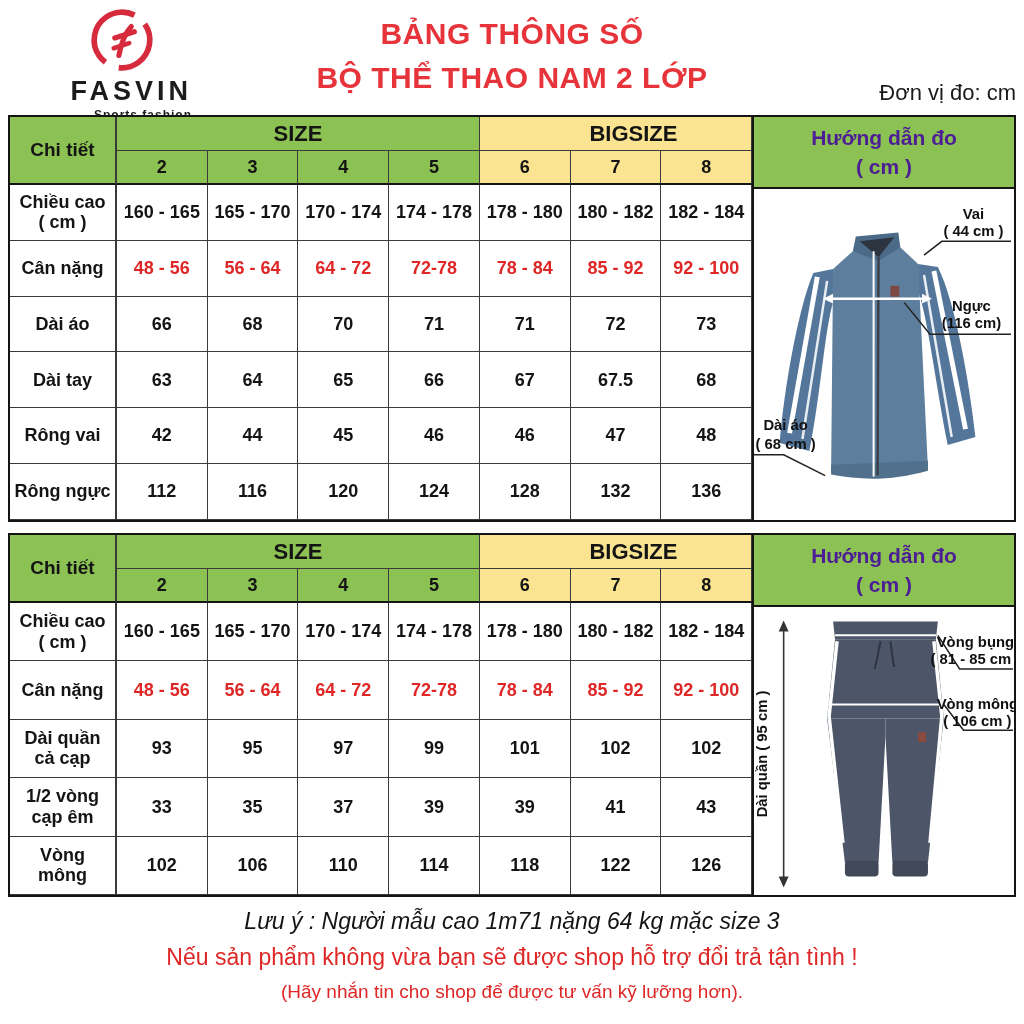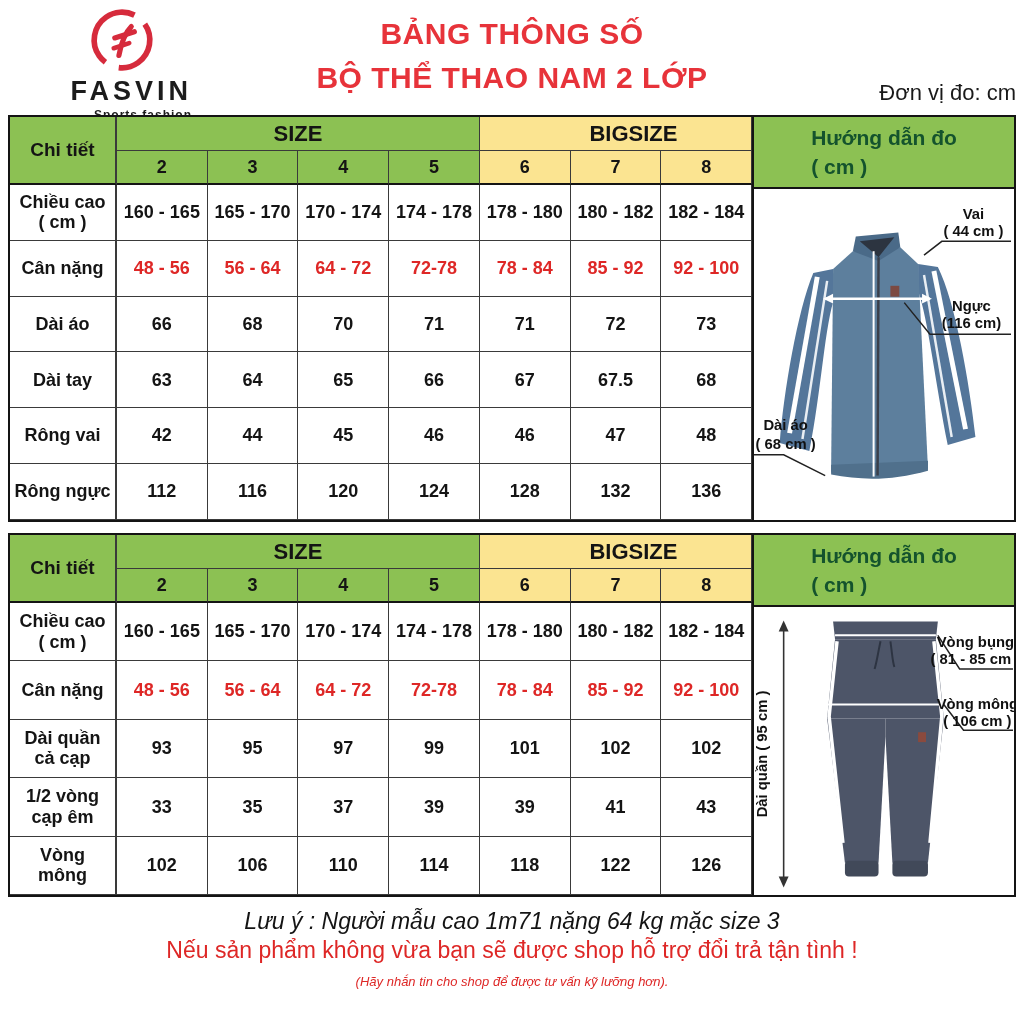--- a/index.html
+++ b/index.html
@@ -29,31 +29,31 @@
   .y{background:#fbe491;}
   .corner{grid-row:1/3;grid-column:1;font-size:19px;border-right-width:2px;border-bottom-width:2px;border-bottom-color:#141414;text-align:center;}
   .group{font-size:22px;}
   .group.size{grid-column:2/6;}
   .group.big{grid-column:6/9;padding-left:36px;}
   .hnum{grid-row:2;font-size:18px;border-bottom-width:2px;border-bottom-color:#141414;}
   .rlabel{font-size:18px;border-right-width:2px;}
   .vcell{font-size:18px;}
   .vcell.red{color:#de2726;}
   .guide-col{width:263px;border-left:2px solid #141414;display:flex;flex-direction:column;box-sizing:border-box;}
-  .guide-head{height:70px;background:#8cc153;color:#14532d;font-weight:bold;font-size:21px;
-    display:flex;align-items:center;justify-content:center;text-align:left;
+  .guide-head{height:70px;background:#8cc153;color:#4c1d95;font-weight:bold;font-size:21px;
+    display:flex;align-items:center;justify-content:center;text-align:center;
     white-space:pre-line;line-height:1.4;border-bottom:2px solid #141414;flex:none;}
   .guide-body{flex:1;position:relative;}
   .guide-body svg{position:absolute;left:0;top:0;width:100%;height:100%;}
   .ann{font-size:15px;font-weight:600;fill:#111;font-family:"Liberation Sans",sans-serif;}
   
   .notes{position:absolute;top:908px;left:0;width:1024px;text-align:center;}
   .note1{font-size:23px;font-style:italic;color:#141414;}
-  .note2{font-size:23px;color:#de2726;margin-top:2px;font-weight:500;}
-  .note3{font-size:13px;color:#de2726;font-style:italic;margin-top:10px;font-weight:500;}
+  .note2{font-size:23px;color:#de2726;margin-top:9px;font-weight:500;}
+  .note3{font-size:19px;color:#de2726;margin-top:10px;font-weight:500;}
 </style>
 </head>
 <body>
 
 <div class="logo">
   <svg width="68" height="68" viewBox="0 0 66 66">
     <circle cx="33" cy="33" r="27" fill="none" stroke="#d62b3c" stroke-width="5.5" stroke-dasharray="62 14 80 14" transform="rotate(-35 33 33)"></circle>
     <path d="M30,48 C32,37 36,26 42,20" fill="none" stroke="#d62b3c" stroke-width="5" stroke-linecap="round"></path>
     <path d="M26,31 L45,25" fill="none" stroke="#d62b3c" stroke-width="5" stroke-linecap="round"></path>
     <path d="M25,41 L40,36" fill="none" stroke="#d62b3c" stroke-width="4.5" stroke-linecap="round"></path>

